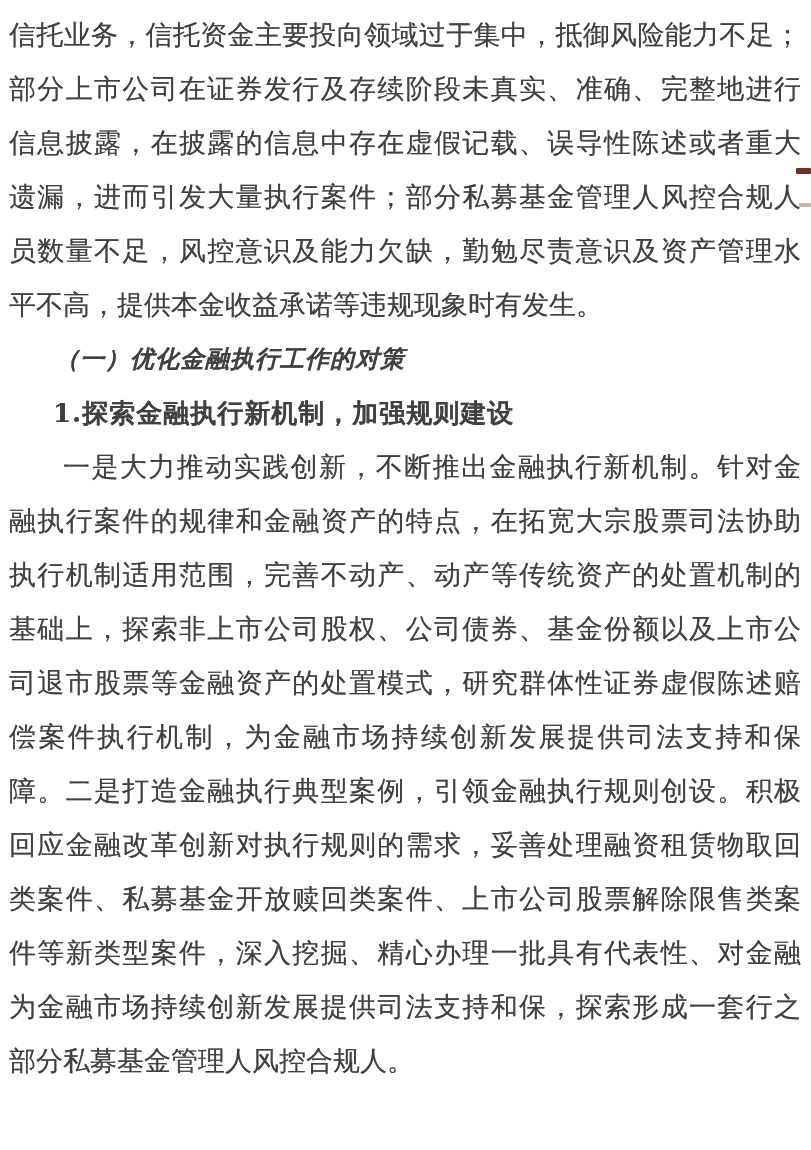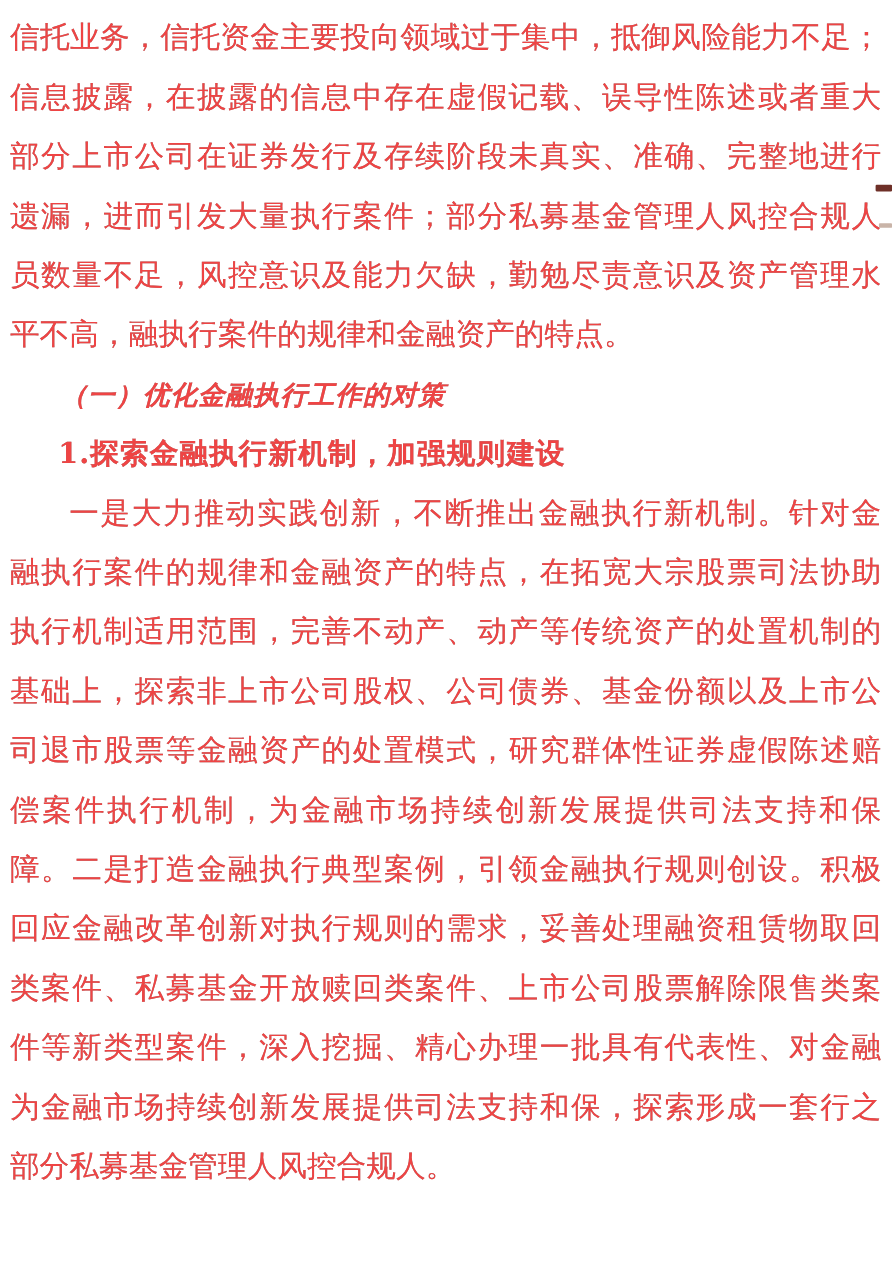--- a/index.html
+++ b/index.html
@@ -6,21 +6,21 @@
 
   .page {
     position: relative;
     width: 811px;
     height: 1150px;
     box-sizing: border-box;
     background: #ffffff;
     padding: 8px 10px 0 9px;
     overflow: hidden;
     font-family: "DejaVu Serif", "Liberation Serif", serif;
-    color: #ef4444;
+    color: #404040;
   }
 
   .ln {
     height: 54px;
     line-height: 54px;
     font-size: 27px;
     letter-spacing: 0;
     
     text-shadow: 0 0 0.5px rgba(40, 40, 40, 0.55);
   }
@@ -65,25 +65,25 @@
   .mark { position: absolute; right: 0; border-radius: 1px; }
   .mark1 { top: 168px; width: 15px; height: 6px; background: #6e3028; }
   .mark2 { top: 203px; width: 12px; height: 4px; background: #c9b4a8; }
 </style>
 </head>
 <body>
 
 <div class="page">
 
   <div class="ln j">信托业务，信托资金主要投向领域过于集中，抵御风险能力不足；</div>
+  <div class="ln j">部分上市公司在证券发行及存续阶段未真实、准确、完整地进行</div>
   <div class="ln j">信息披露，在披露的信息中存在虚假记载、误导性陈述或者重大</div>
-  <div class="ln j">部分上市公司在证券发行及存续阶段未真实、准确、完整地进行</div>
   <div class="ln j">遗漏，进而引发大量执行案件；部分私募基金管理人风控合规人</div>
   <div class="ln j">员数量不足，风控意识及能力欠缺，勤勉尽责意识及资产管理水</div>
-  <div class="ln end">平不高，融执行案件的规律和金融资产的特点。</div>
+  <div class="ln end">平不高，提供本金收益承诺等违规现象时有发生。</div>
 
   <div class="ln h2">（一）优化金融执行工作的对策</div>
   <div class="ln h3">1.探索金融执行新机制，加强规则建设</div>
 
   <div class="ln j ind">一是大力推动实践创新，不断推出金融执行新机制。针对金</div>
   <div class="ln j">融执行案件的规律和金融资产的特点，在拓宽大宗股票司法协助</div>
   <div class="ln j">执行机制适用范围，完善不动产、动产等传统资产的处置机制的</div>
   <div class="ln j">基础上，探索非上市公司股权、公司债券、基金份额以及上市公</div>
   <div class="ln j">司退市股票等金融资产的处置模式，研究群体性证券虚假陈述赔</div>
   <div class="ln j">偿案件执行机制，为金融市场持续创新发展提供司法支持和保</div>

